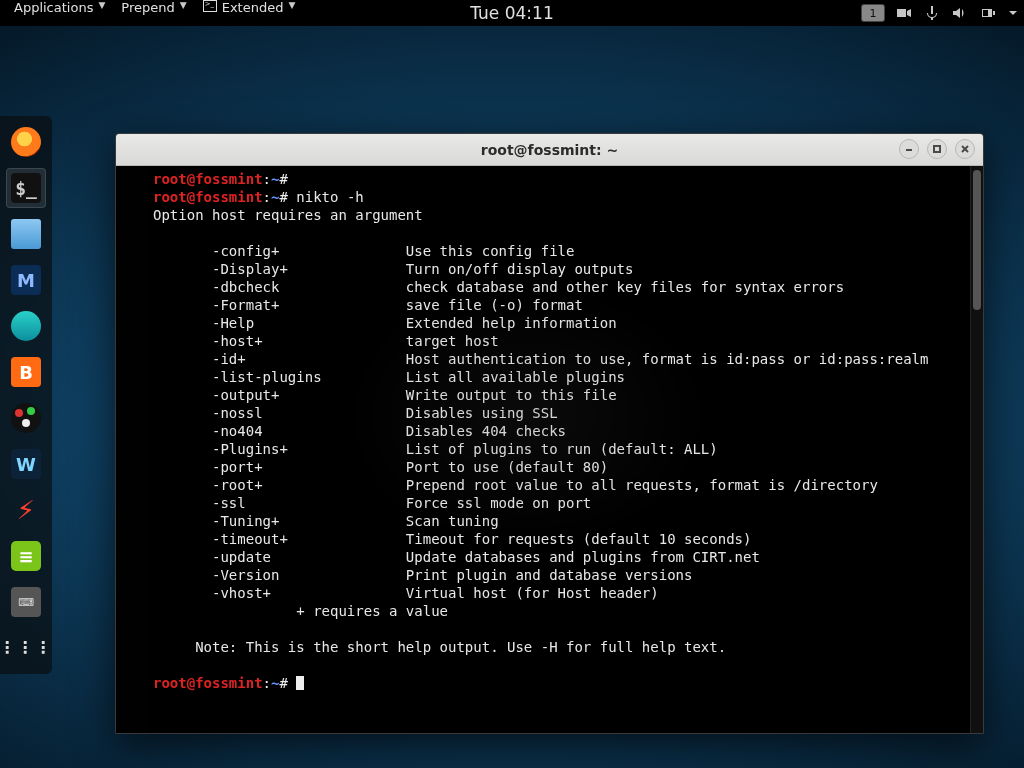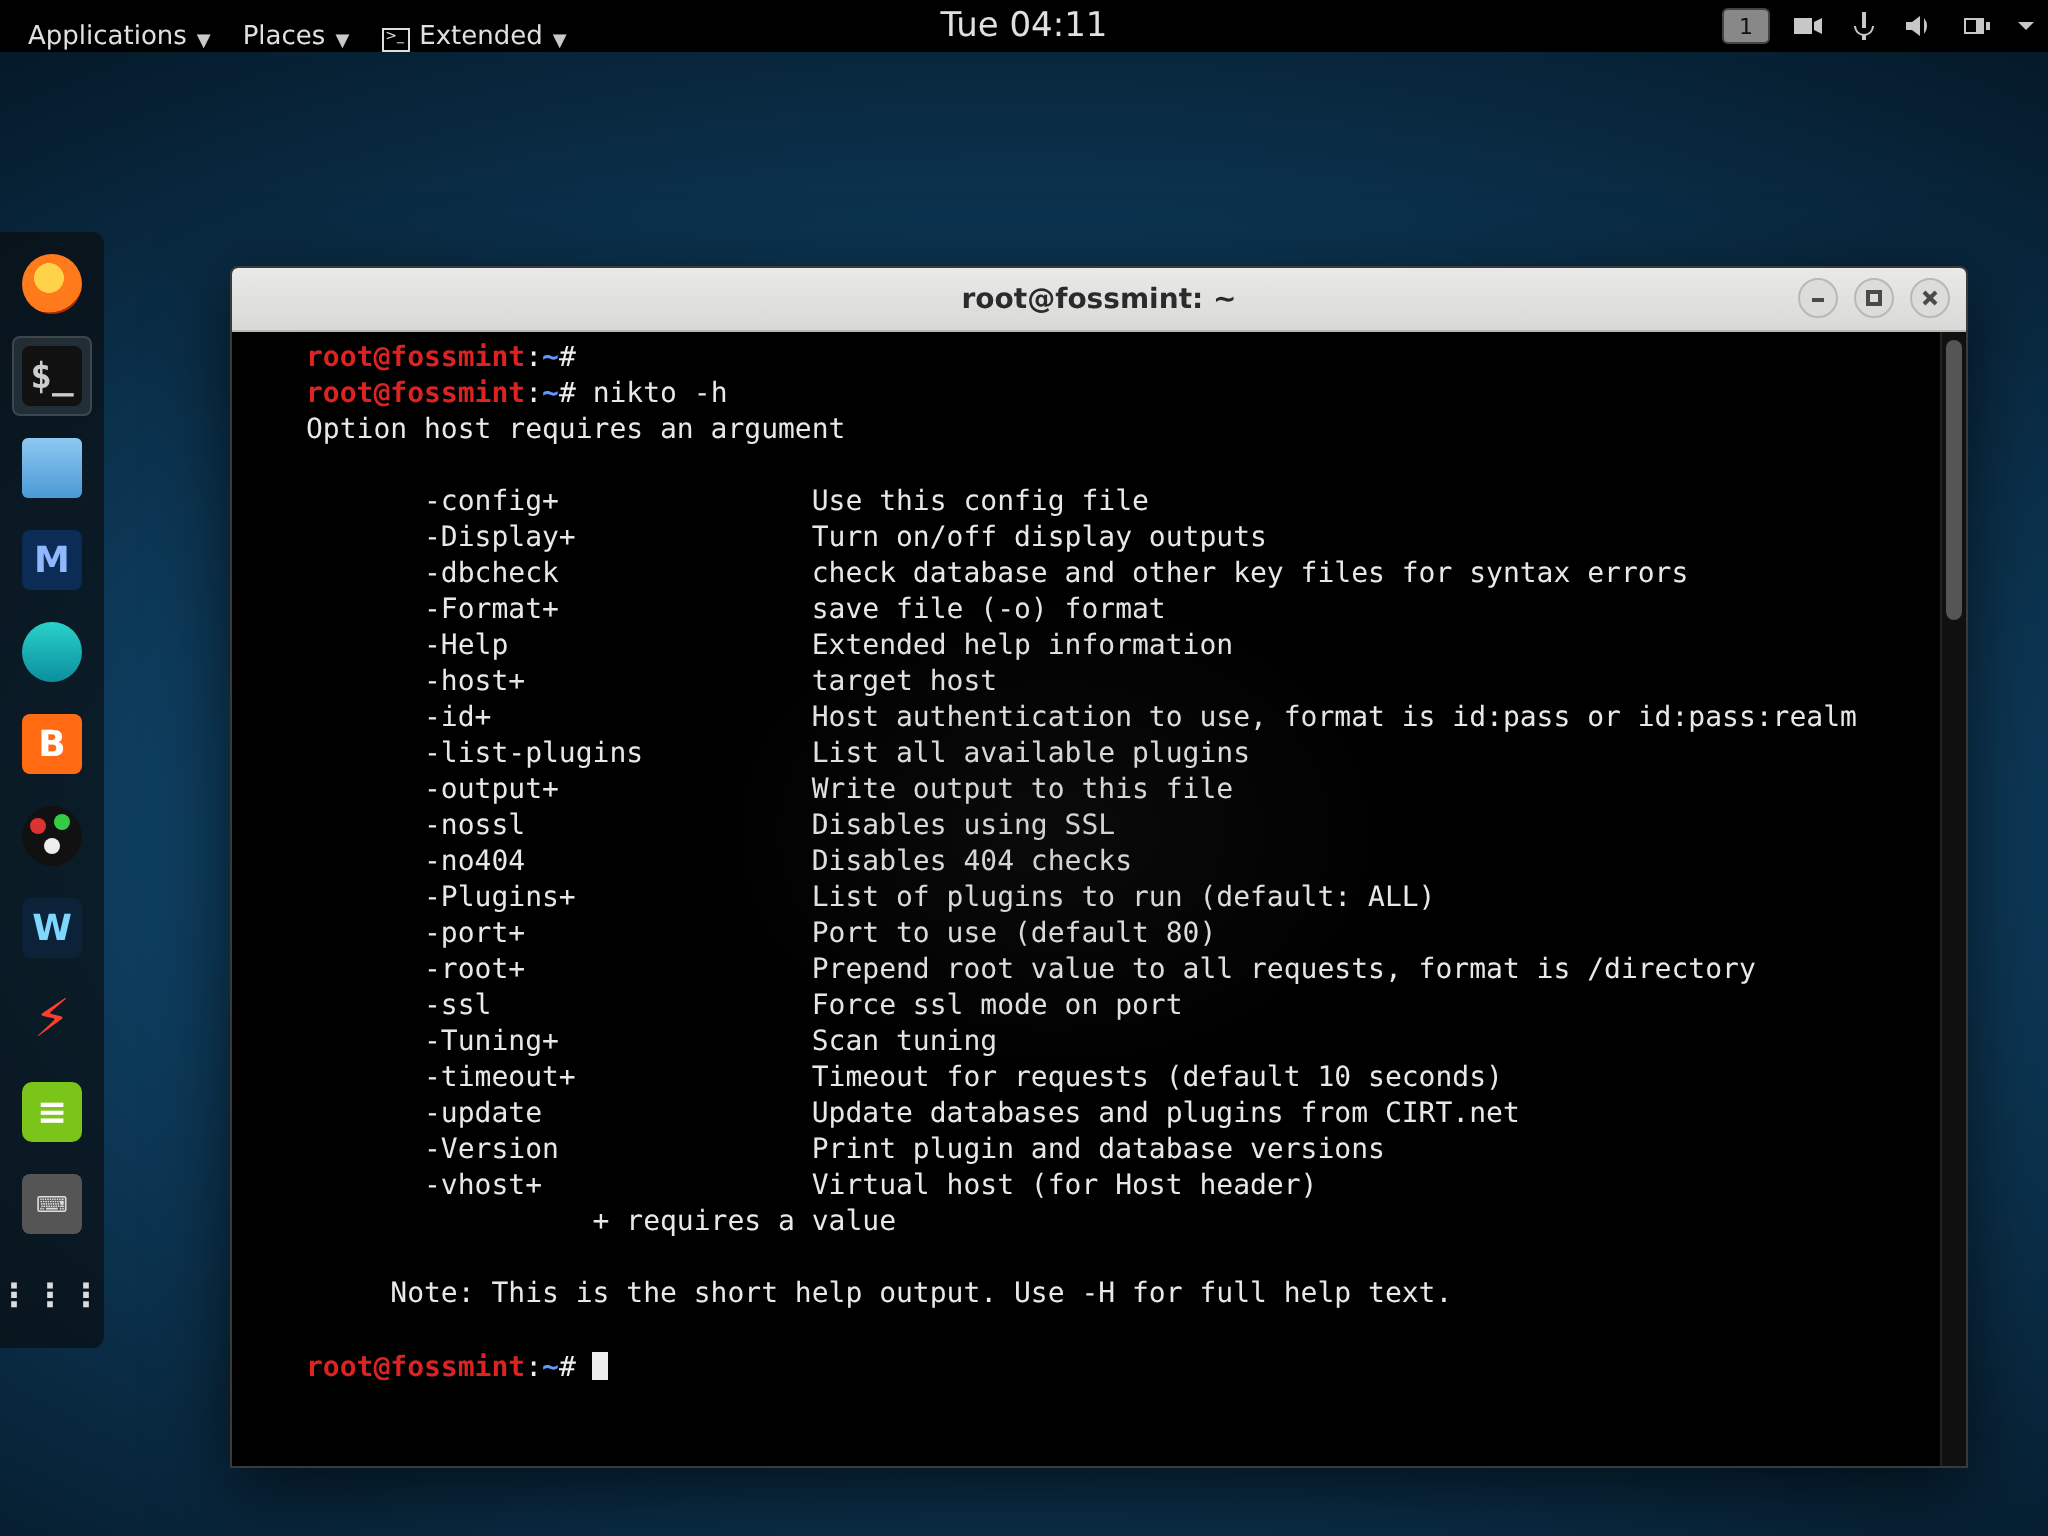--- a/index.html
+++ b/index.html
@@ -18,21 +18,21 @@
     align-items: center;
     font-size: 13px;
     color: #e0e0e0;
     padding: 0 6px;
     position: relative;
   }
   .topbar .menu-item {
     padding: 0 8px;
     height: 100%;
     display: flex;
-    align-items: flex-end;
+    align-items: flex-start;
     gap: 5px;
     cursor: pointer;
   }
   .topbar .menu-item .chev { font-size: 9px; opacity: .9; }
   .topbar .clock {
     position: absolute;
     left: 50%;
     transform: translateX(-50%);
     font-size: 17px;
   }
@@ -149,21 +149,21 @@
 </style>
 </head>
 <body>
 
 <div class="topbar">
   <div class="menu-item">
     <span>Applications</span>
     <span class="chev">▼</span>
   </div>
   <div class="menu-item">
-    <span>Places</span>
+    <span>Prepend</span>
     <span class="chev">▼</span>
   </div>
   <div class="menu-item">
     <span class="mini-term"></span>
     <span>Extended</span>
     <span class="chev">▼</span>
   </div>
 
   <div class="clock">
     <span>Tue 04:11</span>

